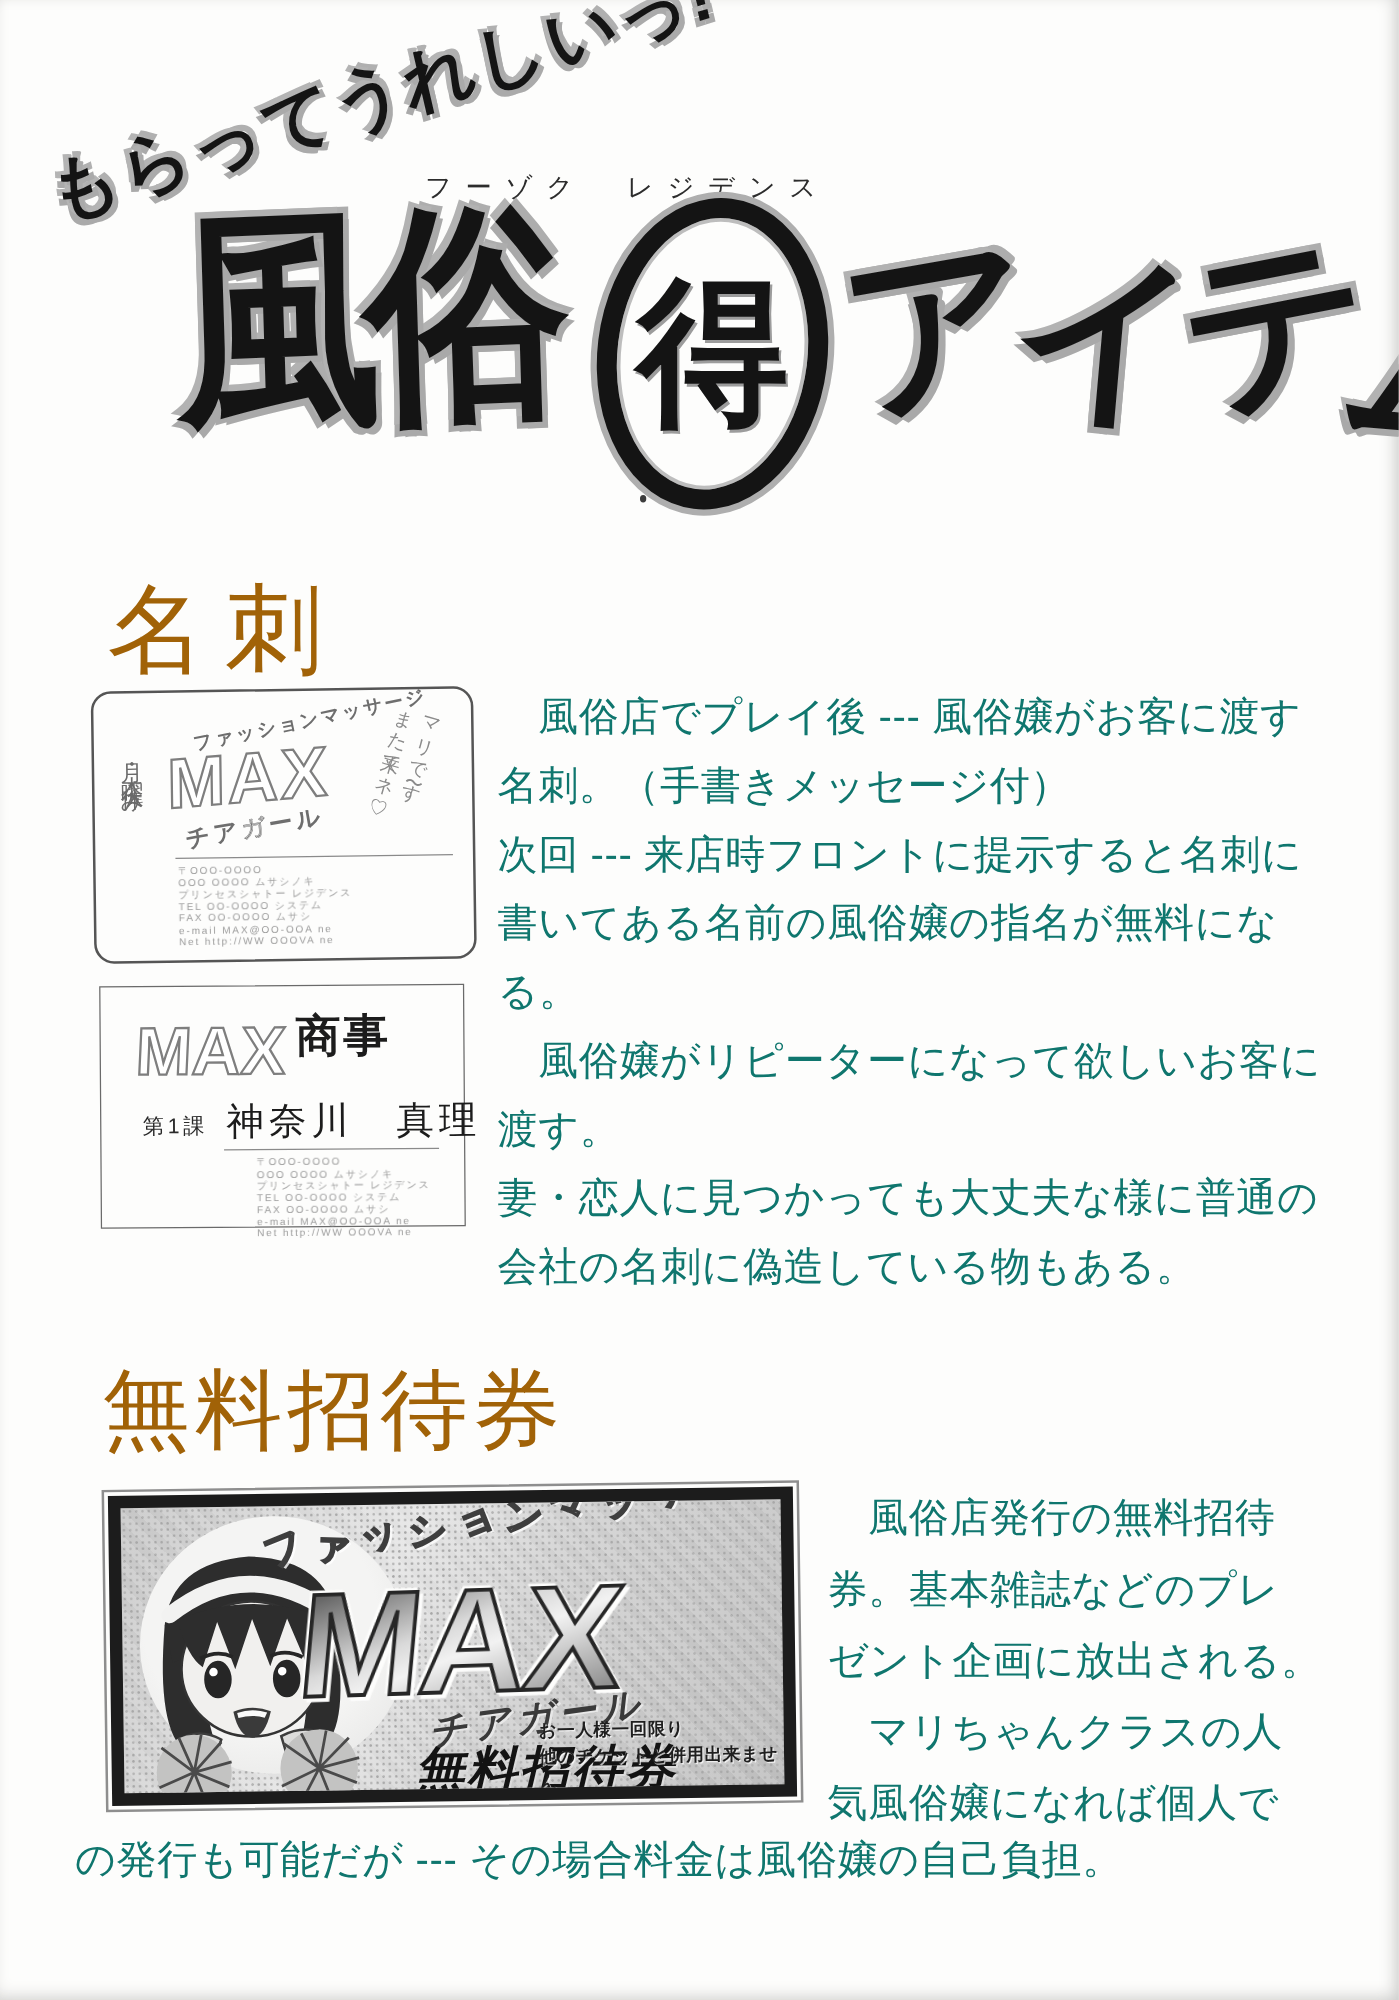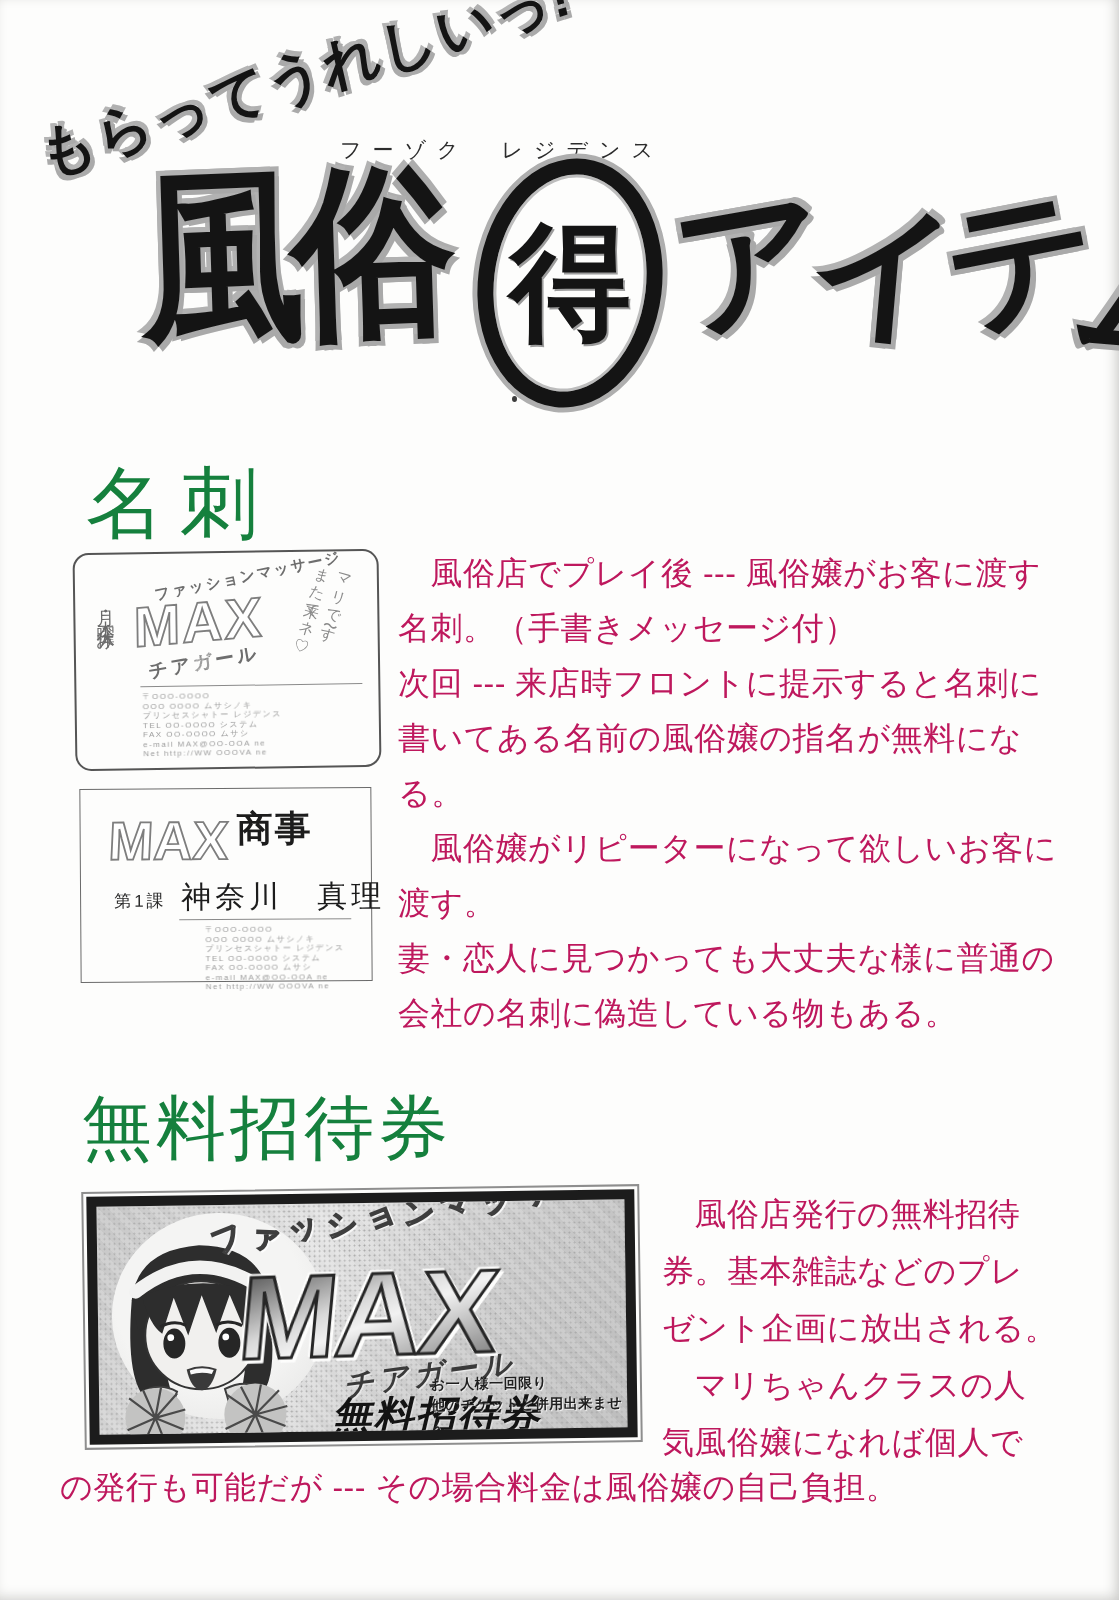--- a/index.html
+++ b/index.html
@@ -50,28 +50,28 @@
   }
   .title-item span:nth-child(1){transform:rotate(-10deg)}
   .title-item span:nth-child(2){transform:rotate(5deg) translateY(6px)}
   .title-item span:nth-child(3){transform:rotate(-11deg) translateY(-4px)}
   .title-item span:nth-child(4){transform:rotate(9deg) translateY(30px)}
   .stray-dot{position:absolute;left:512px;top:396px;width:5px;height:6px;border-radius:50%;background:#3c3c3c;}
 
   
   .h-serif{
     position:absolute;font-family:"Liberation Serif",serif;font-weight:400;
-    color:#15803d;white-space:nowrap;
+    color:#a16207;white-space:nowrap;
   }
   .h-meishi{left:86px;top:452px;font-size:78px;letter-spacing:16px;}
   .h-invite{left:82px;top:1082px;font-size:70px;letter-spacing:4px;}
 
   
   .para{
-    position:absolute;white-space:pre-line;color:#be185d;
+    position:absolute;white-space:pre-line;color:#0f766e;
     font-size:32px;font-weight:500;letter-spacing:.5px;
   }
   .para-meishi{left:398px;top:546px;width:668px;line-height:55px;}
   .para-invite-right{left:662px;top:1186px;width:410px;line-height:57px;}
   .para-invite-bottom{left:60px;top:1462px;width:1010px;line-height:50px;}
 
   
   .card{position:absolute;background:#fdfdfc;}
   .card1{
     left:74px;top:551px;width:302px;height:214px;

